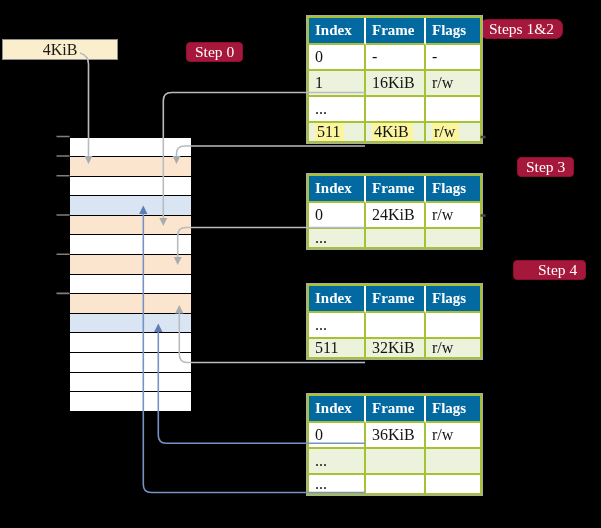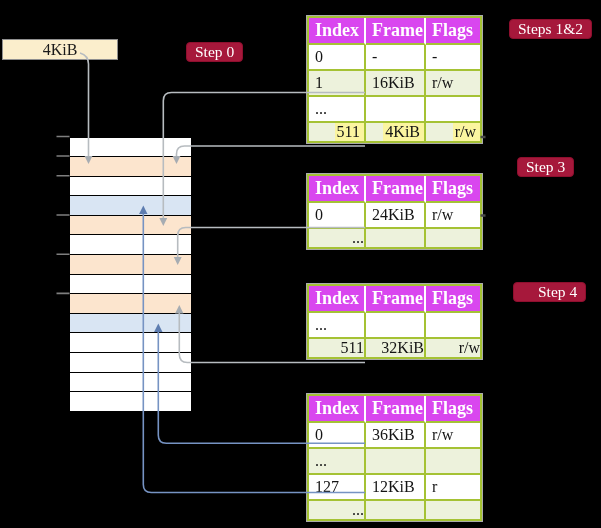--- a/index.html
+++ b/index.html
@@ -13,53 +13,53 @@
     background:#FBEECC;border:1px solid #8F8F8F;box-sizing:border-box;
     text-align:center;line-height:19px;font-size:16px;color:#1a1a1a;
   }
   
   .badge{
     position:absolute;background:#A6183B;color:#fff;
     font-size:15.5px;line-height:18px;height:18px;padding:0 8px;
     border-radius:4px;border:1px solid #8E0F2E;white-space:nowrap;
   }
   .badge.b0{left:186px;top:42px;font-family:Liberation Serif, serif;}
-  .badge.b12{left:509px;top:19px;}
+  .badge.b12{left:480px;top:19px;border-radius:7px;}
   .badge.b3{left:517px;top:157px;text-align:center;}
-  .badge.b4{left:513px;top:282px;padding-left:24px;}
+  .badge.b4{left:513px;top:260px;padding-left:24px;}
   
   .memcol{
     position:absolute;left:70px;top:136.5px;width:121px;
     border-top:1px solid #000;box-sizing:border-box;
   }
   .mem-row{height:19.6px;background:#fff;border-bottom:1px solid #000;box-sizing:border-box;}
   .mem-row.peach{background:#FCE5CE;}
   .mem-row.blue{background:#D9E5F3;}
   
   .twrap{position:absolute;left:306px;border:1px solid #ABABAB;}
   .twrap.t1{top:15px;} .twrap.t2{top:173px;} .twrap.t3{top:283px;} .twrap.t4{top:393px;}
   .ptable{
     border-collapse:separate;border-spacing:0;table-layout:fixed;
     width:171px;border:2px solid #A5C234;background:#fff;
   }
   .ptable col.c1{width:57px;} .ptable col.c2{width:60px;} .ptable col.c3{width:54px;}
   .ptable th{
     box-sizing:border-box;height:27px;padding:0 0 0 6px;text-align:left;
-    background:#d946ef;color:#fff;font-weight:bold;font-size:18px;
+    background:#0369a1;color:#fff;font-weight:bold;font-size:15px;
     border-right:2px solid #fff;border-bottom:2px solid #A5C234;
   }
   .ptable th:last-child{border-right:none;}
   .ptable td{
     box-sizing:border-box;height:26px;padding:0 0 0 6px;
     font-size:16px;color:#141414;background:#fff;
     border-right:2px solid #A5C234;border-bottom:2px solid #A5C234;
     overflow:hidden;white-space:nowrap;
   }
   .ptable td:last-child{border-right:none;}
-  .ptable tbody tr:last-child td{border-bottom:none;height:16px;text-align:right;}
+  .ptable tbody tr:last-child td{border-bottom:none;height:16px;}
   .ptable tbody tr:nth-child(even) td{background:#EDF2DC;}
   .hl{background:#FBF5A0;padding:1px 4px 2px 2px;}
   
   .overlay{position:absolute;left:0;top:0;pointer-events:none;}
 </style>
 </head>
 <body>
 
 <div class="frame-box">
   <span>4KiB</span>
@@ -201,25 +201,20 @@
     <tbody>
       <tr>
         <td>0</td>
         <td>36KiB</td>
         <td>r/w</td>
       </tr>
       <tr>
         <td>...</td>
         <td></td>
         <td></td>
-      </tr>
-      <tr>
-        <td>127</td>
-        <td>12KiB</td>
-        <td>r</td>
       </tr>
       <tr>
         <td>...</td>
         <td></td>
         <td></td>
       </tr>
     </tbody>
   </table>
 </div>
 

